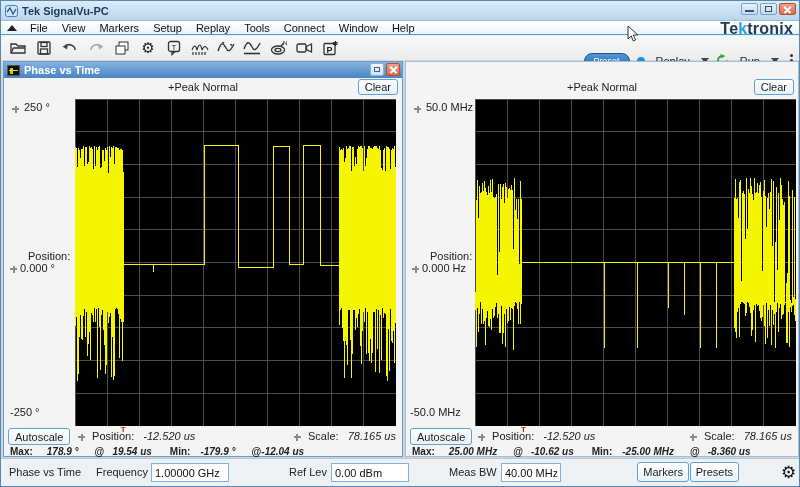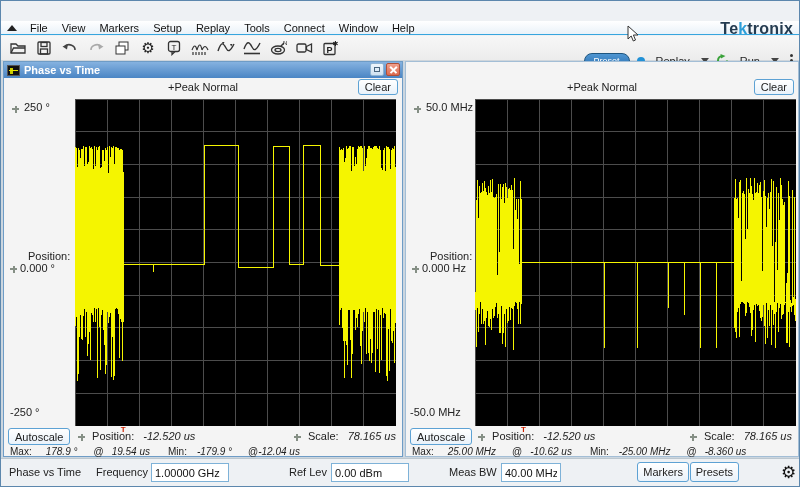--- a/index.html
+++ b/index.html
@@ -65,34 +65,53 @@
   .ylab{position:absolute;font-size:11px;color:#222;}
   .handle{display:inline-block;width:7px;height:7px;background:
       linear-gradient(#858f85,#858f85) center/7px 2px no-repeat,
       linear-gradient(#858f85,#858f85) center/2px 7px no-repeat;vertical-align:middle;}
   .posblock{position:absolute;left:0;width:68px;font-size:11px;color:#222;}
   .autoscale{position:absolute;left:4px;top:366px;height:17px;width:62px;font-size:11px;color:#222;background:linear-gradient(#ffffff,#e9f2fa);border:1px solid #5da2d4;border-radius:3px;}
   .trigT{position:absolute;top:364px;font-size:8px;font-weight:bold;color:#cc2200;line-height:8px;}
   .posrow{position:absolute;top:368px;height:13px;font-size:11px;color:#222;}
   .posrow .ital,.maxmin .num{font-style:italic;}
   .maxmin{position:absolute;left:6px;right:2px;top:383px;height:12px;font-size:10px;color:#222;display:flex;align-items:center;}
-  .maxmin span{white-space:pre;}
+  .maxmin span{white-space:pre;font-weight:bold;}
   
   #statusbar{position:absolute;left:0;top:457px;right:0;height:29px;background:#eef1f4;border-top:1px solid #bcc7cf;}
   #statusbar .lab{position:absolute;top:7px;font-size:11px;color:#222;}
   .sinput{position:absolute;top:4px;height:19px;font-size:11px;color:#111;background:#fff;border:1px solid #7eb2d8;padding:0 3px;}
   .sbtn{position:absolute;top:3px;height:20px;font-size:11px;color:#222;background:linear-gradient(#ffffff,#e9f2fa);border:1px solid #5da2d4;border-radius:3px;padding:0 5px;}
   #gear-btn{position:absolute;right:4px;top:2px;width:20px;height:22px;font-size:17px;line-height:22px;text-align:center;color:#111;background:none;border:none;}
   #cursor{position:absolute;left:626px;top:24px;z-index:50;}
 </style>
 </head>
 <body>
 
 <div id="win">
 
+  <div id="titlebar">
+    <svg width="13" height="12">
+        <rect x="0.5" y="0.5" width="12" height="11" rx="2" fill="#cde4f6" stroke="#4a7fae"></rect>
+        <polyline points="2,7 5,3 8,9 11,4" fill="none" stroke="#1d5c94" stroke-width="1.3"></polyline>
+      </svg>
+    <span class="ttl">Tek SignalVu-PC</span>
+    <div class="winbtns">
+      <span class="wbtn">
+          <span class="g-min"></span>
+        </span>
+      <span class="wbtn">
+          <span class="g-max"></span>
+        </span>
+      <span class="wbtn close">
+          <span class="g-x1"></span>
+          <span class="g-x2"></span>
+        </span>
+    </div>
+  </div>
 
   <div id="menubar">
     <span id="eject-wrap">
         <span id="eject"></span>
       </span>
 
   <span class="menu-item">File</span>
       <span class="menu-item">View</span>
       <span class="menu-item">Markers</span>
       <span class="menu-item">Setup</span>

